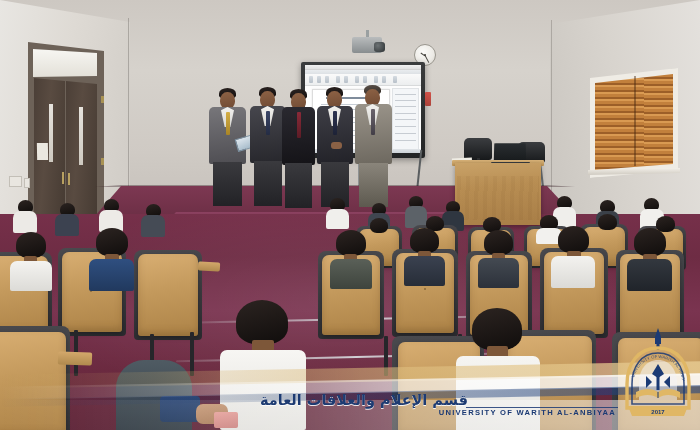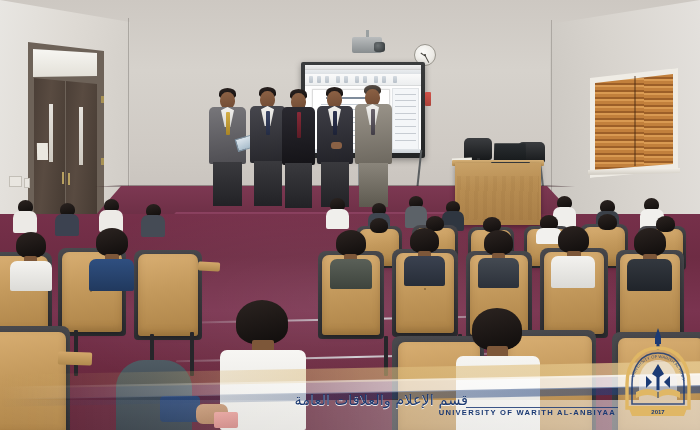--- a/index.html
+++ b/index.html
@@ -345,21 +345,21 @@
     background:linear-gradient(90deg,
       rgba(255,255,255,0) 0%,
       rgba(255,255,255,.10) 30%,
       rgba(255,255,255,.34) 62%,
       rgba(255,255,255,.55) 100%);
   }
 
   .wm-dept {
     position:absolute; right:232px; bottom:22px;
     font-family:"DejaVu Sans", sans-serif;
-    font-size:14.5px; font-weight:normal; color:#1d3b72;
+    font-size:14.5px; font-weight:bold; color:#1d3b72;
     direction:rtl; white-space:nowrap;
     text-shadow:0 1px 0 rgba(255,255,255,.85);
   }
   .wm-uni-ar {
     position:absolute; right:82px; bottom:26px;
     font-family:"DejaVu Sans", sans-serif;
     font-size:26px; font-weight:bold; color:#1b3costume;
     color:#1b3a74;
     direction:rtl; white-space:nowrap; letter-spacing:-1px;
     text-shadow:0 1px 1px rgba(255,255,255,.75);

